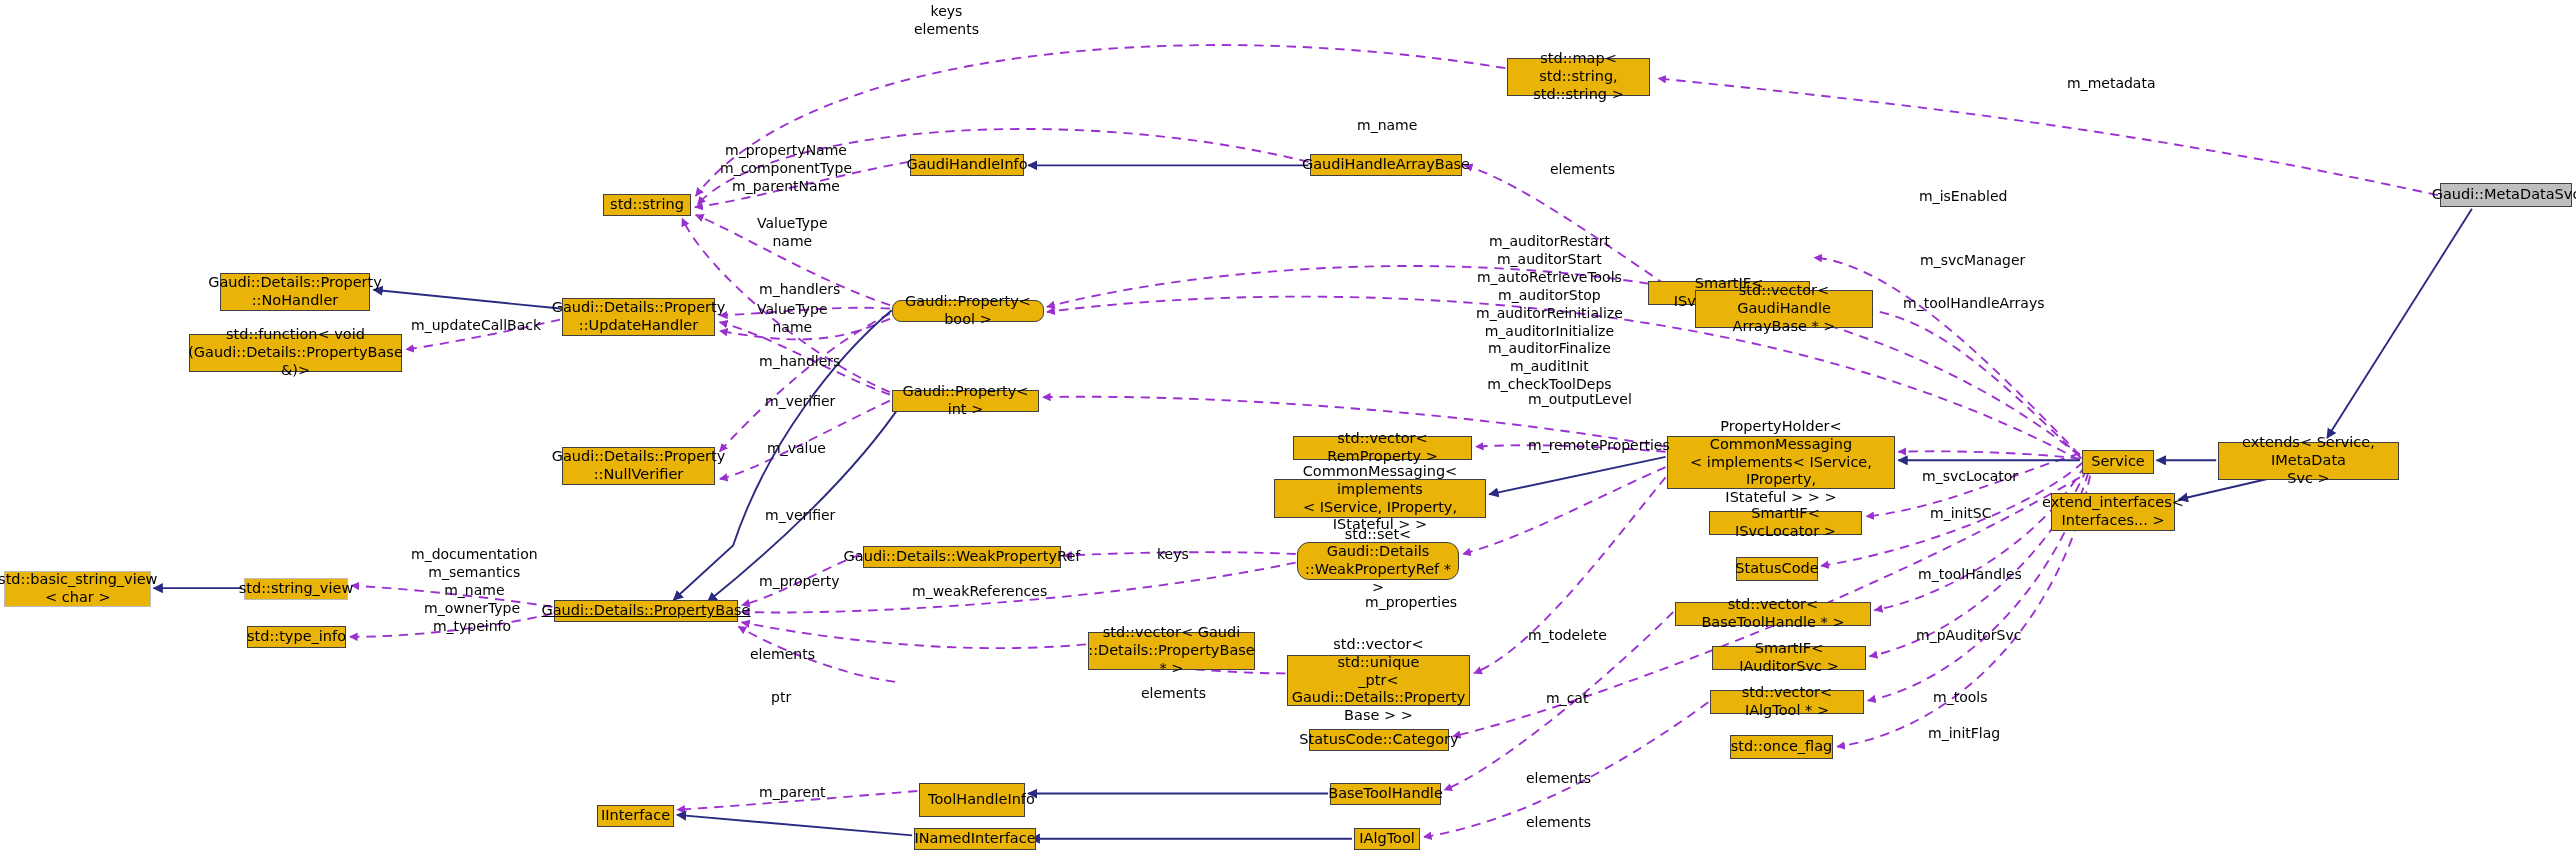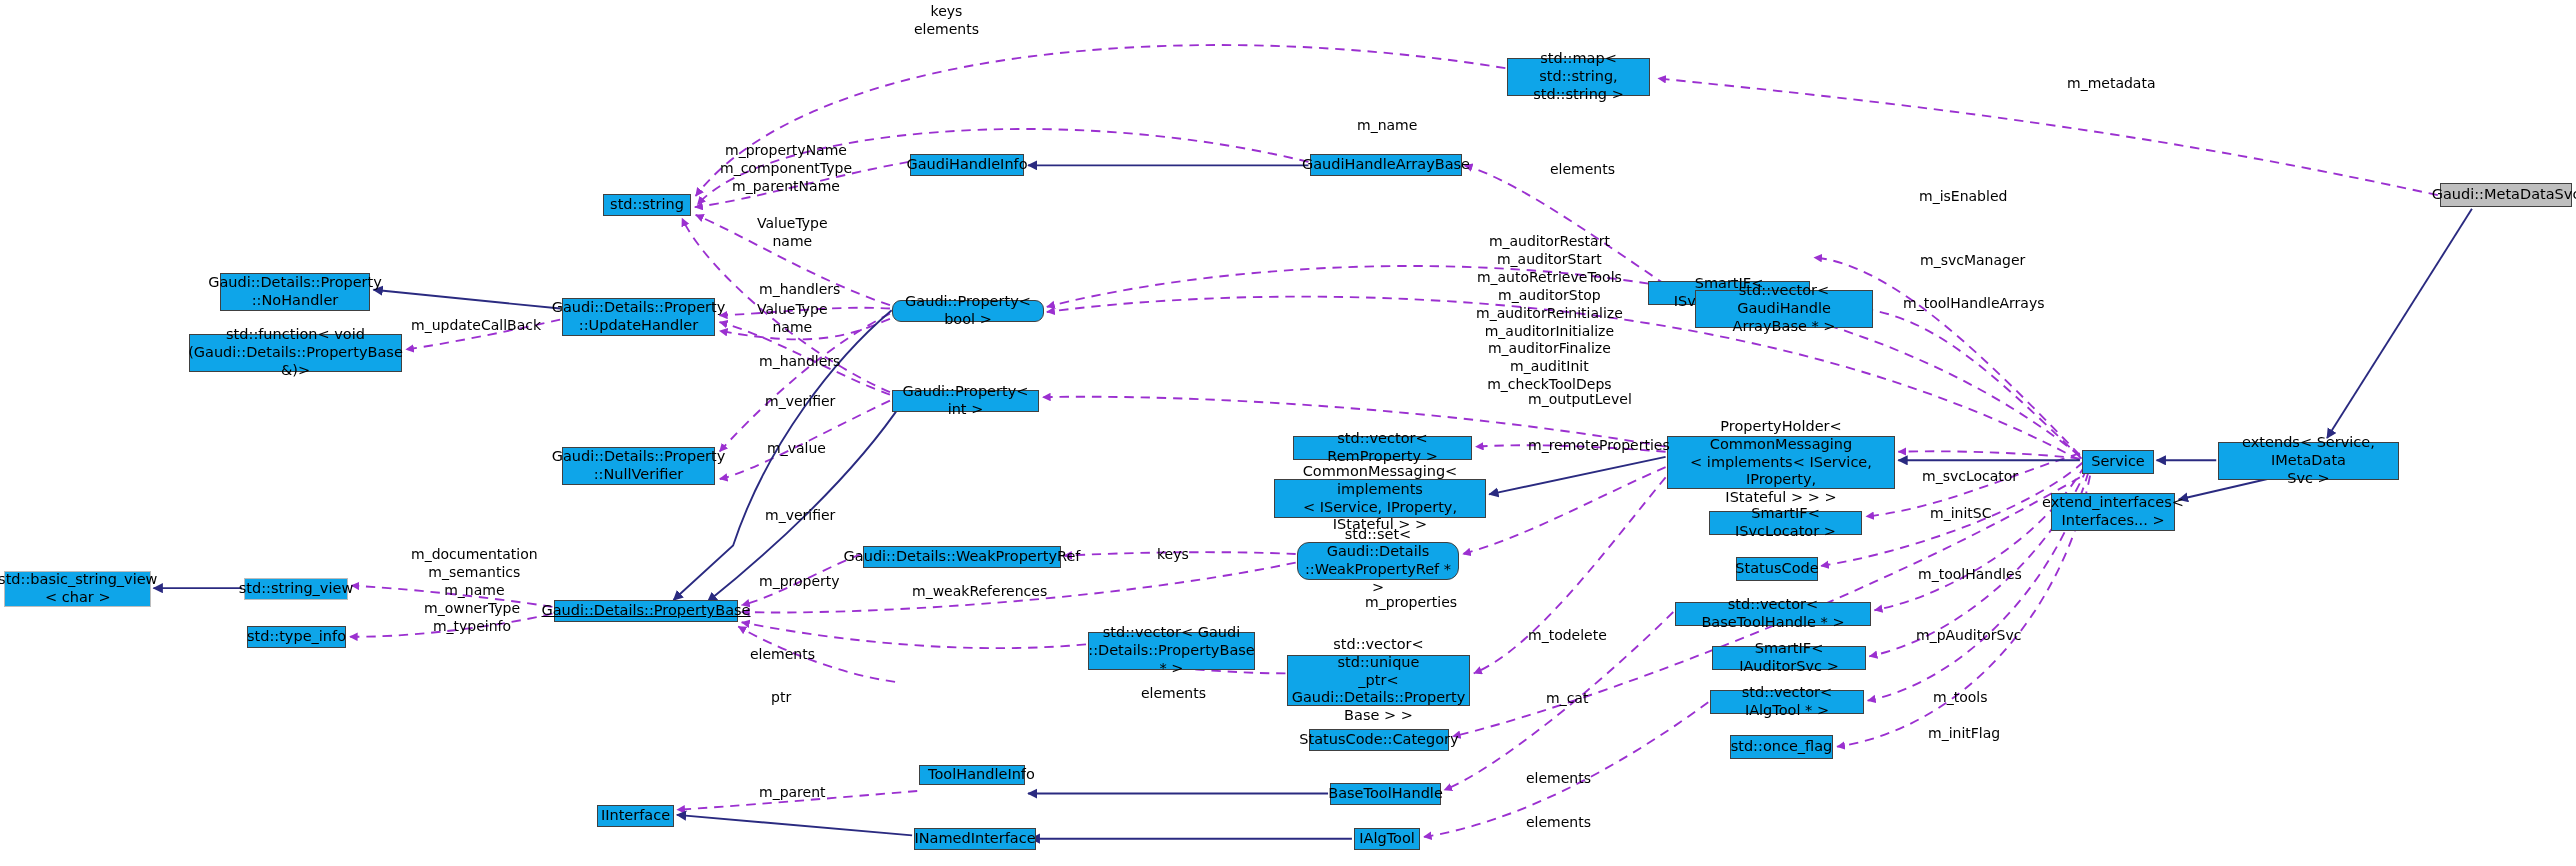--- a/index.html
+++ b/index.html
@@ -3,21 +3,21 @@
 <meta charset="utf-8">
 <title>Gaudi::MetaDataSvc Collaboration Diagram</title>
 <style>
   html,body{margin:0;padding:0;background:#ffffff;}
   body{font-family:"DejaVu Sans","Liberation Sans",sans-serif;}
   #canvas{position:relative;width:2576px;height:866px;background:#fff;overflow:hidden;}
   svg.edges{position:absolute;left:0;top:0;width:2576px;height:866px;pointer-events:none;}
   .node{
     position:absolute;
     box-sizing:border-box;
-    background:#0ea5e9;
+    background:#eab308;
     border:0.9px solid #404040;
     display:flex;align-items:center;justify-content:center;
     text-align:center;
     color:#000;
     font-size:14.5px;
     line-height:1.22;
     padding:1.7px 5.1px;
     white-space:pre-line;
     z-index:5;
   }
@@ -186,21 +186,21 @@
       <div class="node thick" style="left: 1274px; top: 479px; width: 212px; height: 39px;"><span>CommonMessaging&lt; implements
 &lt; IService, IProperty, IStateful &gt; &gt;</span></div>
       <div class="node thick" style="left: 1297px; top: 542px; width: 162px; height: 38px; border-radius: 12px;"><span>std::set&lt; Gaudi::Details
 ::WeakPropertyRef * &gt;</span></div>
       <div class="node thick" style="left: 1088px; top: 632px; width: 167px; height: 38px;"><span>std::vector&lt; Gaudi
 ::Details::PropertyBase * &gt;</span></div>
       <div class="node thick" style="left: 1287px; top: 655px; width: 183px; height: 51px;"><span>std::vector&lt; std::unique
 _ptr&lt; Gaudi::Details::Property
 Base &gt; &gt;</span></div>
       <div class="node thick" style="left: 1309px; top: 729px; width: 140px; height: 22px;"><span>StatusCode::Category</span></div>
-      <div class="node thick" style="left: 919px; top: 765px; width: 106px; height: 20px; padding-left: 24px;"><span>ToolHandleInfo</span></div>
+      <div class="node thick" style="left: 919px; top: 783px; width: 106px; height: 34px; padding-left: 24px;"><span>ToolHandleInfo</span></div>
       <div class="node thick" style="left: 1330px; top: 783px; width: 111px; height: 22px;"><span>BaseToolHandle</span></div>
       <div class="node thick" style="left: 597px; top: 805px; width: 77px; height: 22px;"><span>IInterface</span></div>
       <div class="node thick" style="left: 914px; top: 828px; width: 122px; height: 22px;"><span>INamedInterface</span></div>
       <div class="node thick" style="left: 1354px; top: 828px; width: 66px; height: 22px;"><span>IAlgTool</span></div>
       <div class="node thick" style="left: 1507px; top: 58px; width: 143px; height: 38px;"><span>std::map&lt; std::string,
 std::string &gt;</span></div>
       <div class="node thick" style="left: 1648px; top: 253px; width: 162px; height: 24px; margin-top: 28px;"><span>SmartIF&lt; ISvcManager &gt;</span></div>
       <div class="node thick" style="left: 1695px; top: 290px; width: 178px; height: 38px;"><span>std::vector&lt; GaudiHandle
 ArrayBase * &gt;</span></div>
       <div class="node thick" style="left: 1667px; top: 436px; width: 228px; height: 53px;"><span>PropertyHolder&lt; CommonMessaging

